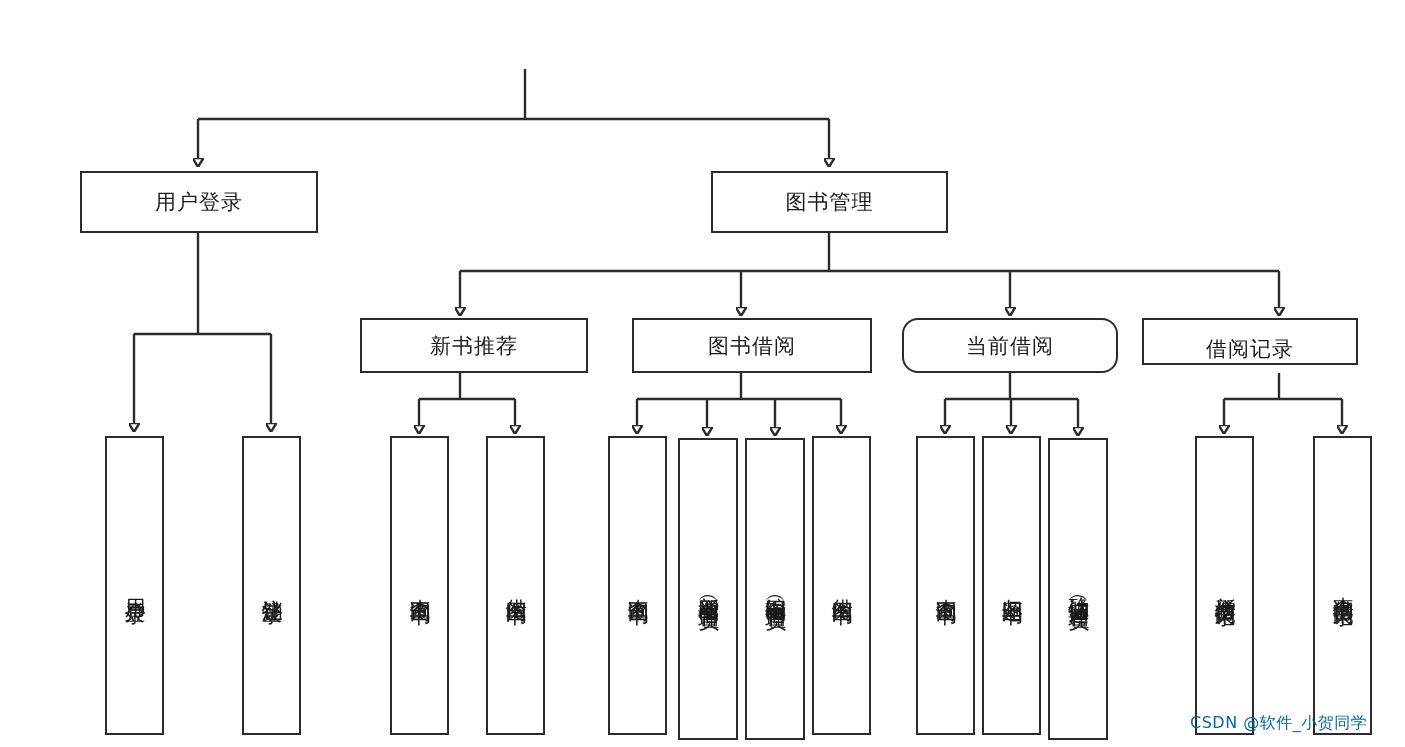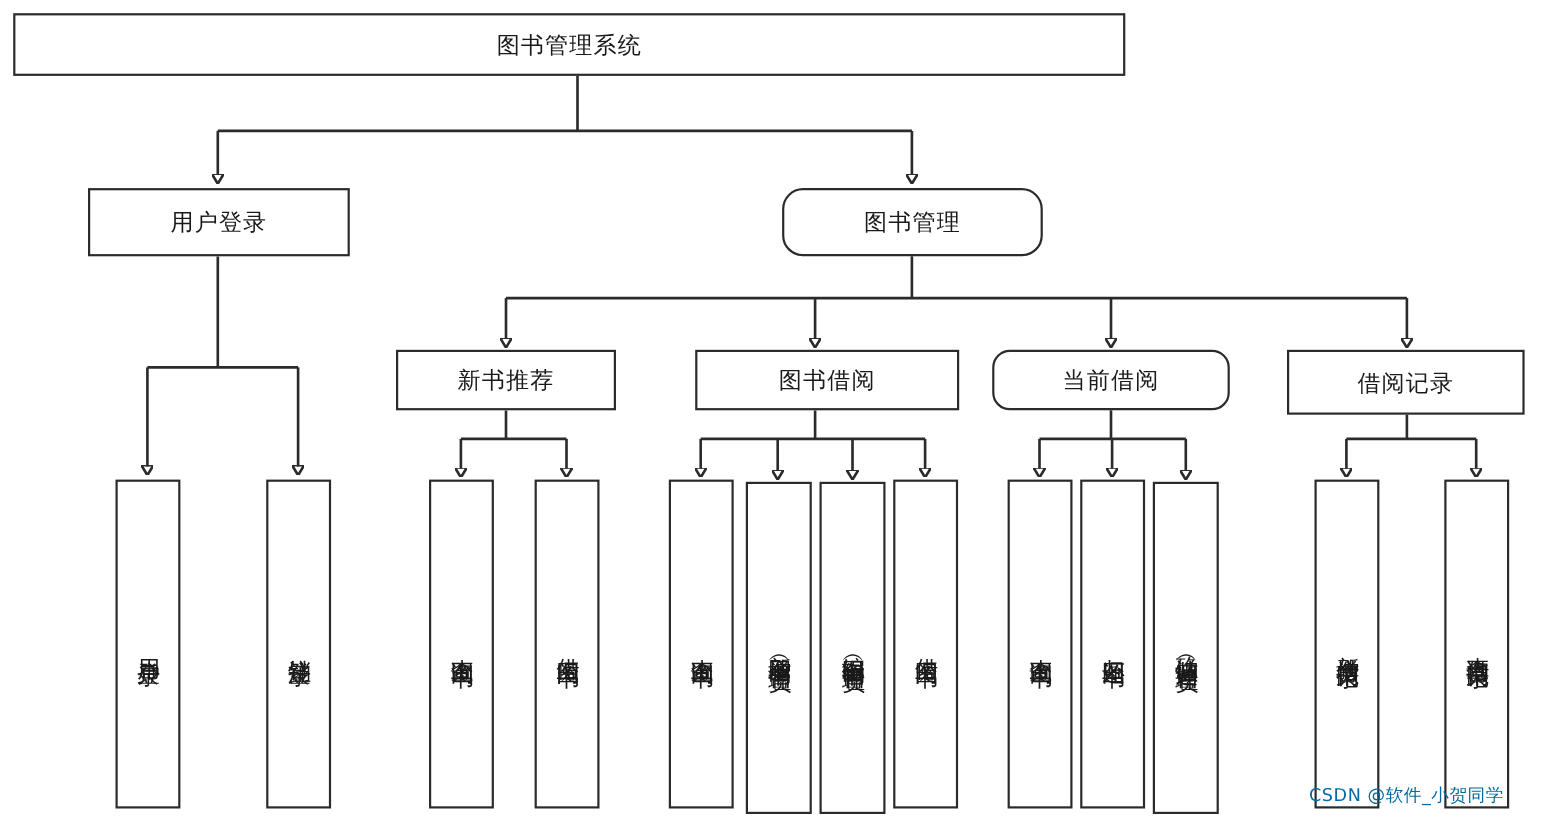--- a/index.html
+++ b/index.html
@@ -64,41 +64,38 @@
     <line x1="945" y1="399" x2="945" y2="426" marker-end="url(#arrow)"></line>
     <line x1="1011" y1="399" x2="1011" y2="426" marker-end="url(#arrow)"></line>
     <line x1="1078" y1="399" x2="1078" y2="428" marker-end="url(#arrow)"></line>
 
     <line x1="1279" y1="373" x2="1279" y2="399"></line>
     <line x1="1224" y1="399" x2="1342" y2="399"></line>
     <line x1="1224" y1="399" x2="1224" y2="426" marker-end="url(#arrow)"></line>
     <line x1="1342" y1="399" x2="1342" y2="426" marker-end="url(#arrow)"></line>
   </svg>
 
-  <div class="node h" style="left:12px;top:12px;width:1011px;height:57px;">
-    <span>图书管理系统</span>
-  </div>
 
   <div class="node h" style="left:80px;top:171px;width:238px;height:62px;">
     <span>用户登录</span>
   </div>
-  <div class="node h" style="left:711px;top:171px;width:237px;height:62px;border-radius:19px;">
+  <div class="node h" style="left:711px;top:171px;width:237px;height:62px;">
     <span>图书管理</span>
   </div>
 
-  <div class="node h" style="left:360px;top:318px;width:200px;height:55px;">
+  <div class="node h" style="left:360px;top:318px;width:228px;height:55px;">
     <span>新书推荐</span>
   </div>
   <div class="node h" style="left:632px;top:318px;width:240px;height:55px;">
     <span>图书借阅</span>
   </div>
   <div class="node h" style="left:902px;top:318px;width:216px;height:55px;border-radius:16px;">
     <span>当前借阅</span>
   </div>
-  <div class="node h" style="left:1170px;top:318px;width:216px;height:59px;">
+  <div class="node h" style="left:1142px;top:318px;width:216px;height:47px;align-items:flex-end;">
     <span>借阅记录</span>
   </div>
 
   <div class="node v" style="left:105px;top:436px;width:59px;height:299px;">
     <span>用户登录</span>
   </div>
   <div class="node v" style="left:242px;top:436px;width:59px;height:299px;">
     <span>注销登录</span>
   </div>
 

